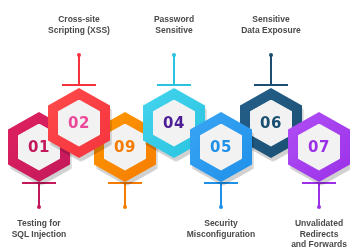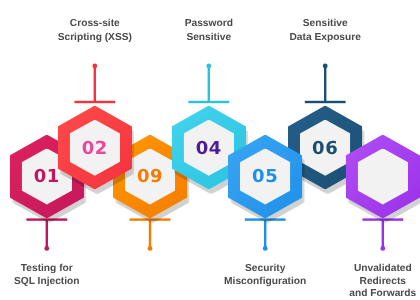--- a/index.html
+++ b/index.html
@@ -171,14 +171,15 @@
       <div class="line" style="background: rgb(155, 48, 232); top: 1px; height: 24px;"></div>
       <div class="dot" style="background: rgb(155, 48, 232); top: 23px;"></div>
     </div>
     <div class="label" style="width: 96px; left: 271px; top: 218px;">Unvalidated
 Redirects
 and Forwards</div>
     <div class="node" style="left: 288px; top: 112px; z-index: 16;">
       <div class="hex-shadow"></div>
       <div class="hex-outer" style="background: linear-gradient(135deg, rgb(176, 79, 245) 0%, rgb(155, 48, 232) 100%);"></div>
       <div class="hex-inner" style="background: rgb(242, 242, 242);"></div>
+      <div class="hex-num" style="color: rgb(155, 48, 232);">07</div>
     </div>
   </div>
 
 </body></html>

